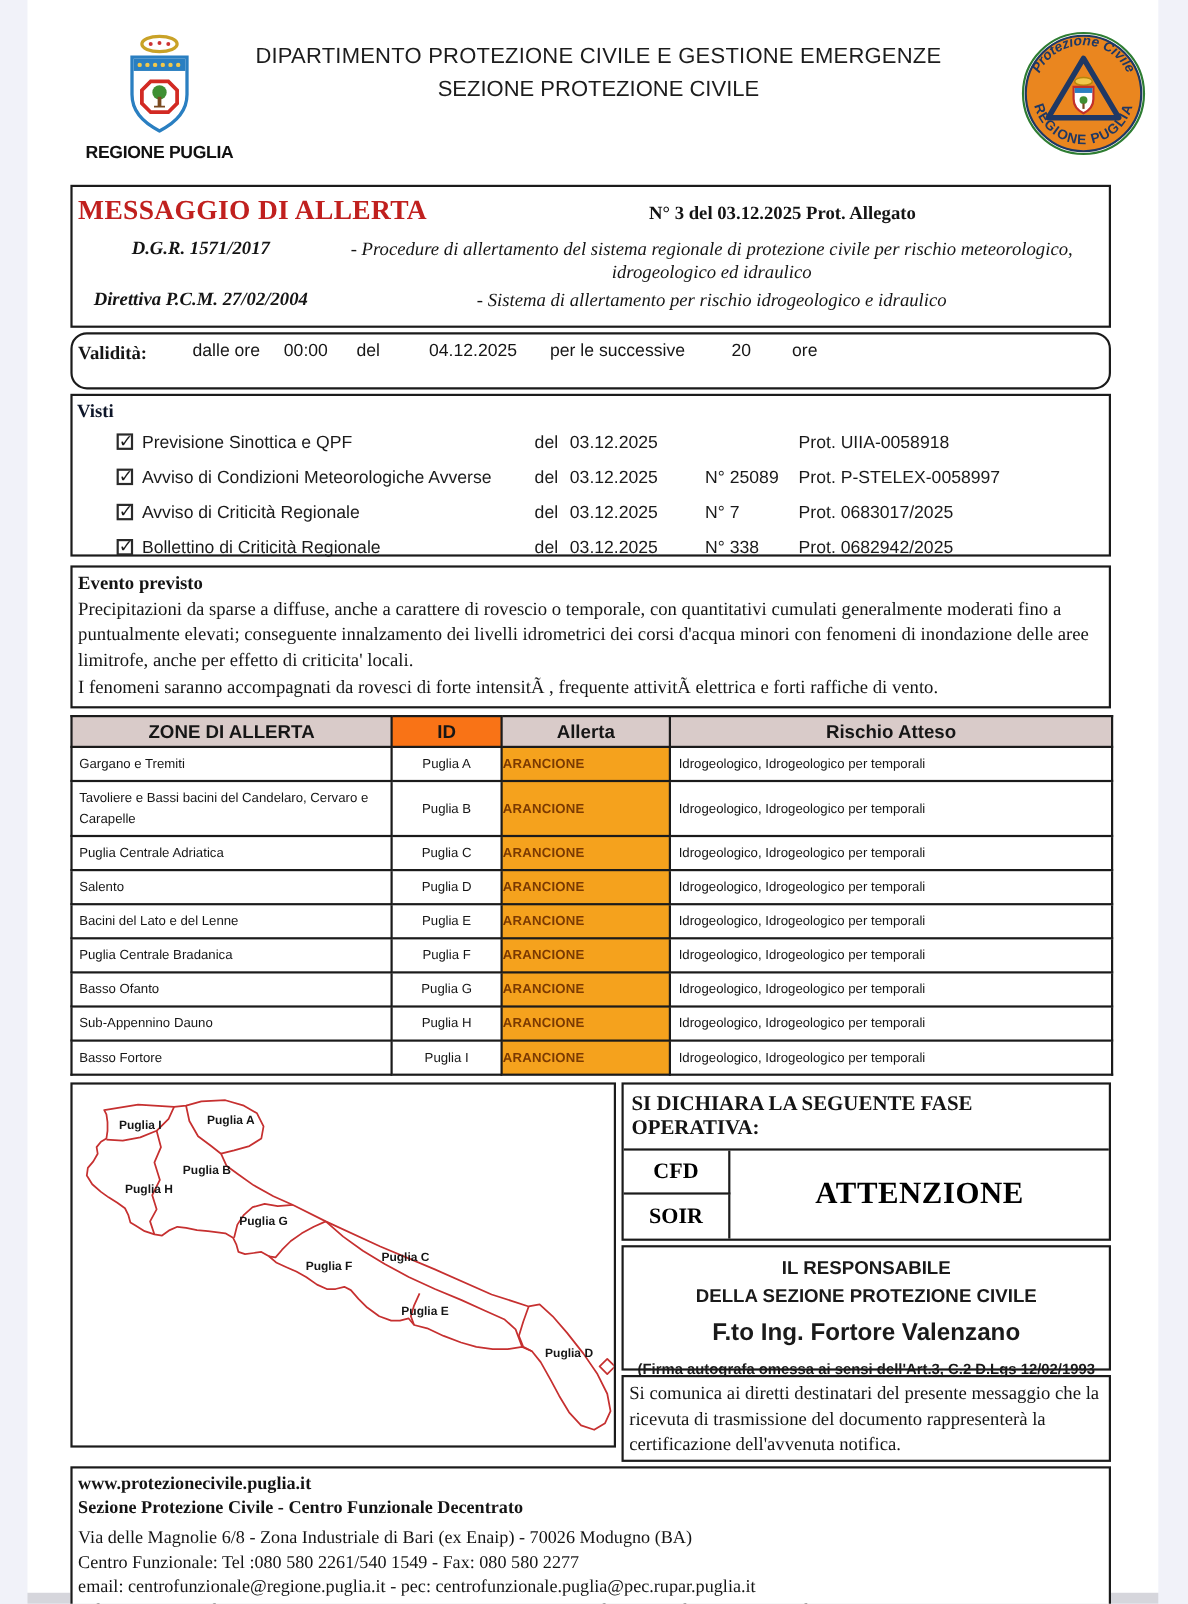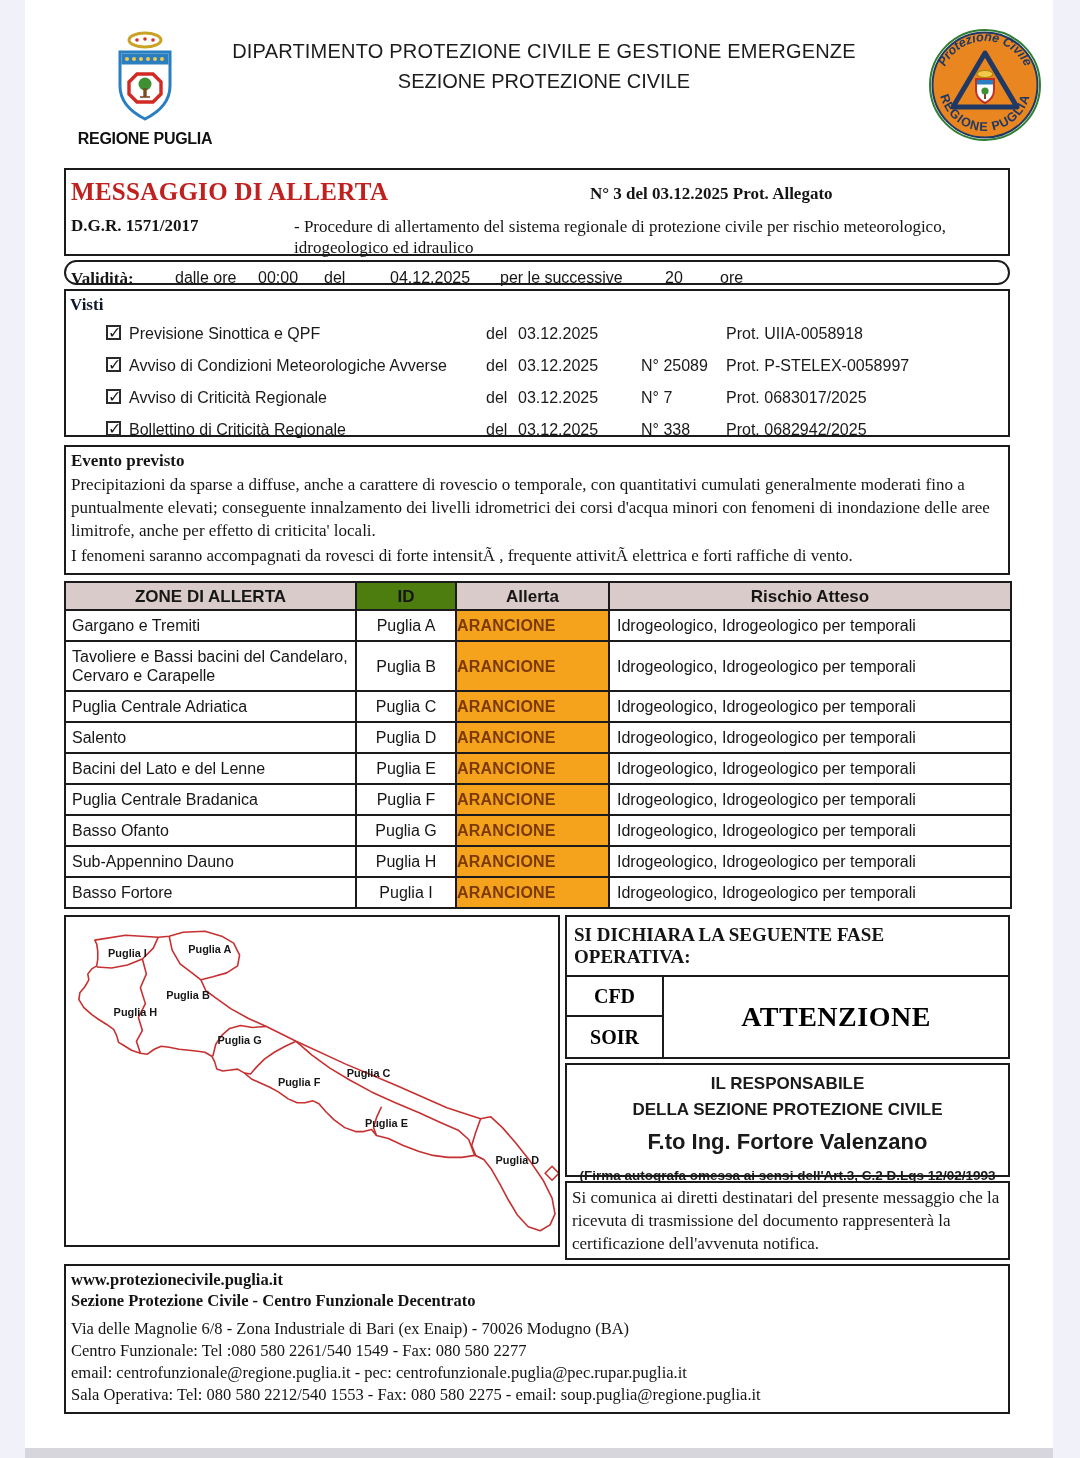--- a/index.html
+++ b/index.html
@@ -15,30 +15,30 @@
   .brand-caption { margin-top:4px; font-weight:bold; font-size:16px; letter-spacing:-0.3px; color:#111; }
   .hdr-title { position:absolute; left:150px; top:40px; width:660px; text-align:center; color:#1c1c1c; }
   .hdr-title .t1 { font-size:20px; font-weight:500; letter-spacing:0.2px; }
   .hdr-title .t2 { font-size:20px; font-weight:500; margin-top:7px; }
   .pc-logo { position:absolute; right:-32px; top:28px; }
 
   
   .box { border:2px solid #1b1b1b; background:#fff; position:relative; }
 
   
-  .msg-box { height:88px; padding:2px 0; }
+  .msg-box { height:130px; padding:2px 0;text-align:center; }
   .msg-row1 { position:relative; height:42px; }
   .msg-title { position:absolute; left:5px; top:6px; font-family:"Liberation Serif", serif; font-weight:bold; font-size:25px; color:#C0201E; letter-spacing:0.3px; }
   .msg-number { position:absolute; left:524px; top:12px; font-family:"Liberation Serif", serif; font-weight:bold; font-size:17px; color:#141414; }
-  .msg-row { position:relative; display:flex; }
+  .msg-row { position:relative; display:flex;font-style:italic; }
   .msg-label { flex:0 0 228px; padding:2px 0 0 5px; font-family:"Liberation Serif", serif; font-weight:bold; font-size:17px; color:#141414; }
   .msg-text { flex:1; padding:2px 8px 0 0; font-family:"Liberation Serif", serif; font-size:17px; color:#141414; line-height:21px; }
 
   
-  .val-box { height:25px; margin-top:4px;border-radius:15px; }
+  .val-box { height:52px; margin-top:4px;border-radius:15px; }
   .val-box span { position:absolute; top:7px; font-size:16px; color:#161616; white-space:nowrap; }
   .val-label { left:5px; font-family:"Liberation Serif", serif; font-weight:bold; font-size:17px !important; }
   .vp0{left:109px}.vp1{left:192px}.vp2{left:258px}.vp3{left:324px}.vp4{left:434px}.vp5{left:599px}.vp6{left:654px}
 
   
   .visti-box { height:148px; margin-top:4px; }
   .visti-title { position:absolute; left:4px; top:4px; font-family:"Liberation Serif", serif; font-weight:bold; font-size:17px; color:#0f172a; }
   .visti-row { position:absolute; left:0; height:24px; width:100%; }
   .visti-row span { position:absolute; top:0; font-size:16px; color:#1a1a1a; white-space:nowrap; }
   .cb { position:absolute; left:40px; top:2px; width:15px; height:15px; border:2px solid #2a2a2a; font-size:13px; line-height:12px; text-align:center; color:#1a1a1a; }
@@ -46,21 +46,21 @@
 
   
   .evento-box { min-height:118px; margin-top:8px; padding:4px 8px 6px 5px; }
   .evento-title { font-family:"Liberation Serif", serif; font-weight:bold; font-size:17px; color:#141414; }
   .evento-box p { font-family:"Liberation Serif", serif; font-size:17px; color:#161616; line-height:23px; margin-top:2px; }
 
   
   table.alert { border-collapse:collapse; table-layout:fixed; width:946px; margin-top:6px; }
   table.alert col.c1{width:291px} table.alert col.c2{width:100px}
   table.alert col.c3{width:153px} table.alert col.c4{width:402px}
-  table.alert th, table.alert td { border:2px solid #1b1b1b; font-size:16px; color:#161616; line-height:19px; }
+  table.alert th, table.alert td { border:2px solid #1b1b1b; font-size:12px; color:#161616; line-height:19px; }
   table.alert th { height:28px; font-weight:bold; font-size:17px; text-align:center; }
   td.zone { padding:5px 4px 5px 6px; }
   td.zid  { text-align:center; padding:5px 2px; }
   td.allerta { font-weight:bold; font-size:15px; letter-spacing:0.2px; }
   td.rischio { padding:5px 4px 5px 7px; }
 
   
   .bottom { display:flex; margin-top:6px; }
   .map-box { width:496px; height:332px; flex:0 0 496px; }
   .rightcol { margin-left:5px; width:445px; display:flex; flex-direction:column; }
@@ -223,21 +223,21 @@
     <table class="alert">
       <colgroup>
           <col class="c1">
           <col class="c2">
           <col class="c3">
           <col class="c4">
         </colgroup>
       <thead>
         <tr>
           <th style="background: rgb(217, 203, 201);">ZONE DI ALLERTA</th>
-          <th style="background: #4d7c0f;">ID</th>
+          <th style="background: #f97316;">ID</th>
           <th style="background: rgb(217, 203, 201);">Allerta</th>
           <th style="background: rgb(217, 203, 201);">Rischio Atteso</th>
         </tr>
       </thead>
       <tbody id="alert-tbody">
           <tr>
             <td class="zone">Gargano e Tremiti</td>
             <td class="zid">Puglia A</td>
             <td class="allerta" style="background: rgb(245, 162, 29); color: rgb(123, 58, 2);">ARANCIONE</td>
             <td class="rischio">Idrogeologico, Idrogeologico per temporali</td>

